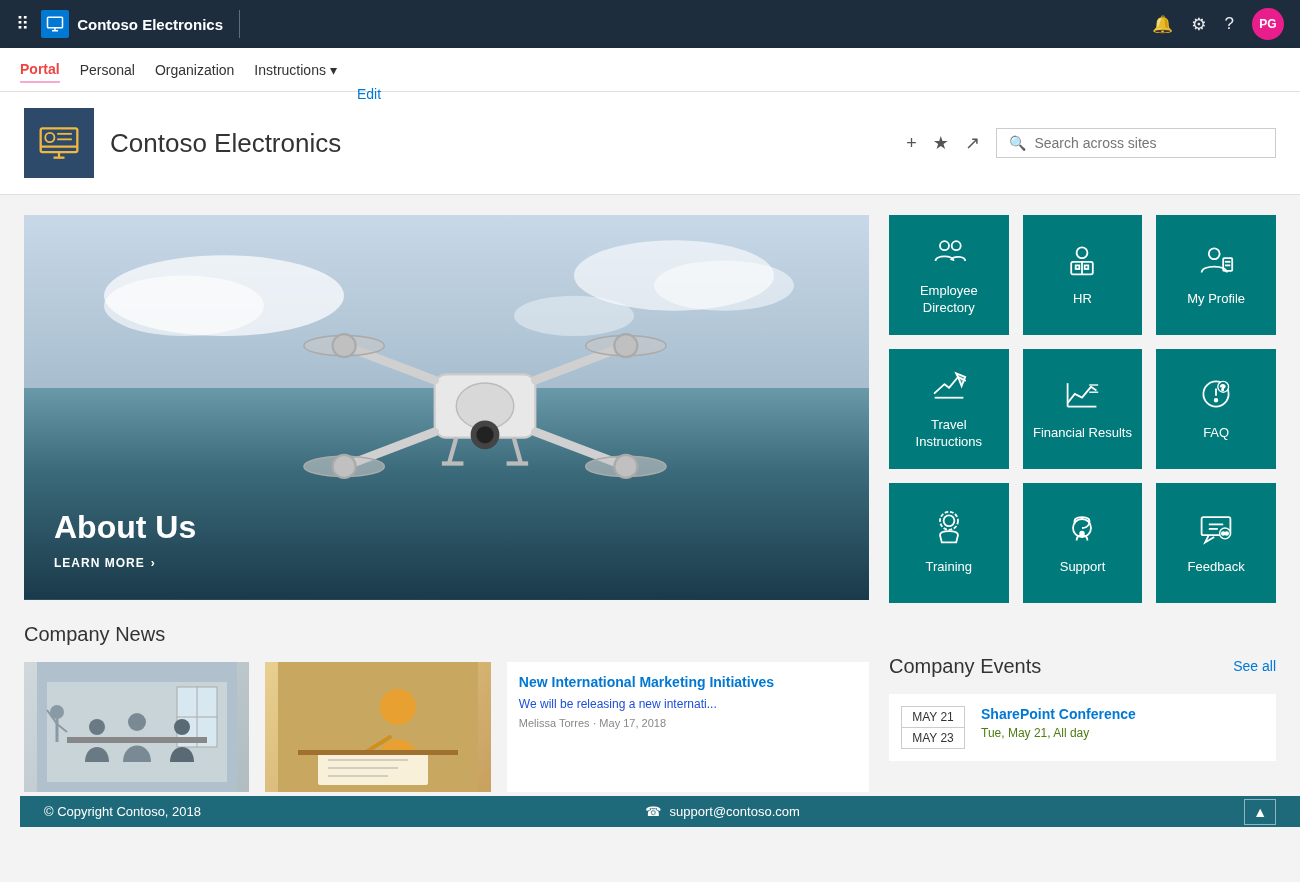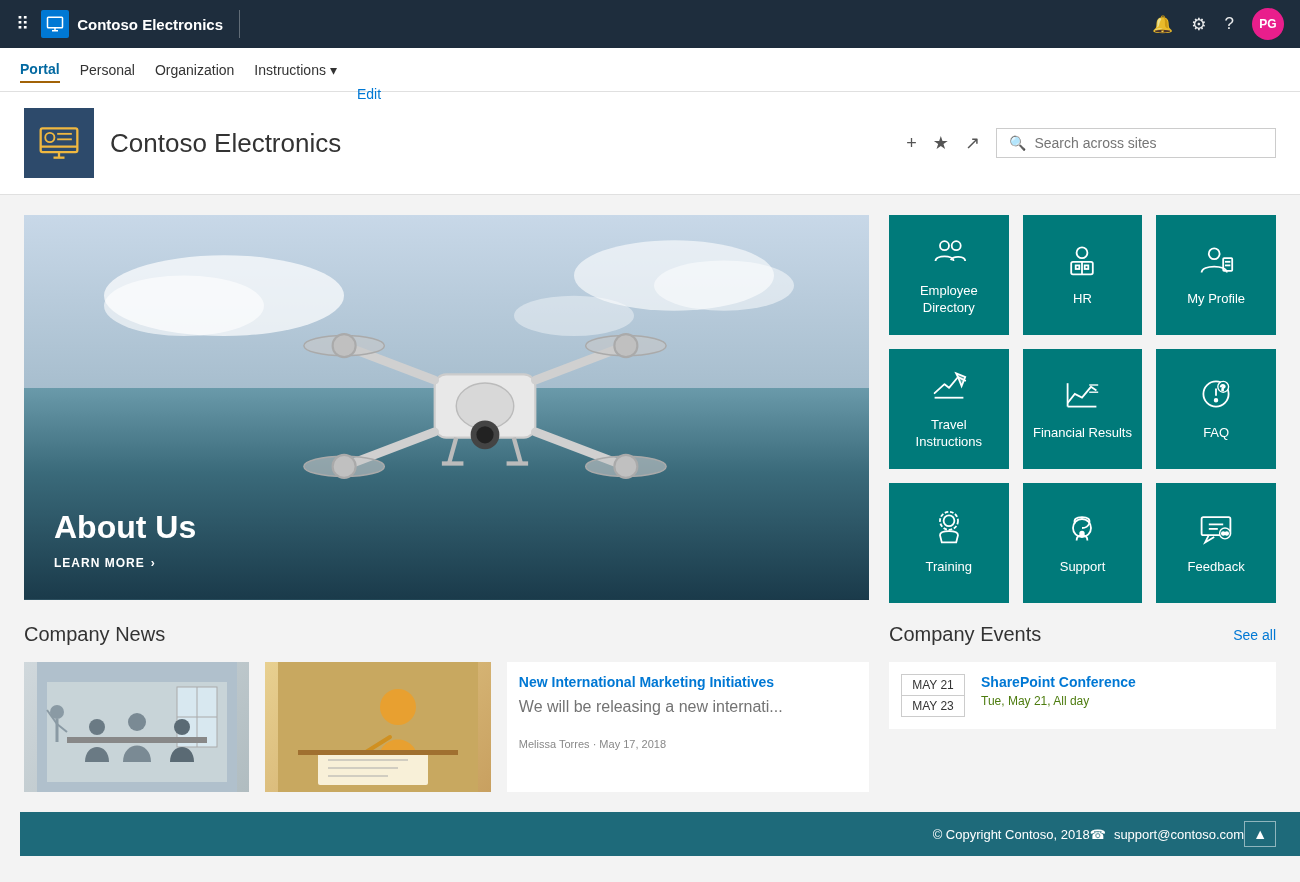--- a/index.html
+++ b/index.html
@@ -88,22 +88,22 @@
       font-size: 14px;
       color: #333;
       cursor: pointer;
       padding: 4px 0;
       display: flex;
       align-items: center;
       gap: 4px;
     }
     .nav-item.active {
       font-weight: 600;
-      color: #0369a1;
-      border-bottom: 2px solid #a16207;
+      color: #ef4444;
+      border-bottom: 2px solid #f9a8d4;
     }
     .nav-edit {
       color: #0078d4;
       font-size: 14px;
       cursor: pointer;
       margin-top: 48px;
     }
 
     
     .site-header {
@@ -248,22 +248,23 @@
     .quick-link-label {
       font-size: 13px;
       text-align: center;
       line-height: 1.3;
     }
 
     
     .bottom-content {
       display: flex;
       gap: 20px;
-      padding: 0 24px 20px;
+      padding: 0 24px 4px;
       background: #f3f3f3;
+      align-items: center;
     }
 
     
     .company-news {
       flex: 0 0 845px;
     }
     .section-title {
       font-size: 20px;
       color: #333;
       font-weight: 400;
@@ -294,23 +295,23 @@
       height: 130px;
     }
     .news-item-title {
       font-size: 14px;
       font-weight: 600;
       color: #0078d4;
       margin-bottom: 6px;
       cursor: pointer;
     }
     .news-item-excerpt {
-      font-size: 16px;
-      color: #737373;
-      margin-bottom: 20px;
+      font-size: 12px;
+      color: #1d4ed8;
+      margin-bottom: 4px;
       line-height: 1.4;
     }
     .news-item-meta {
       font-size: 11px;
       color: #888;
     }
 
     
     .company-events {
       flex: 1;
@@ -360,23 +361,23 @@
       font-size: 12px;
       color: #4d7c0f;
     }
 
     
     .footer {
       background: #1e6a7a;
       color: #fff;
       display: flex;
       align-items: center;
-      justify-content: flex-end;
+      justify-content: space-between;
       padding: 0 24px;
-      height: 44px;
+      height: 31px;
       font-size: 13px;
       margin-left: 20px;
     }
     .footer-right {
       display: flex;
       align-items: center;
       gap: 8px;
     }
     .scroll-top-btn {
       border: 1px solid rgba(255,255,255,0.5);

